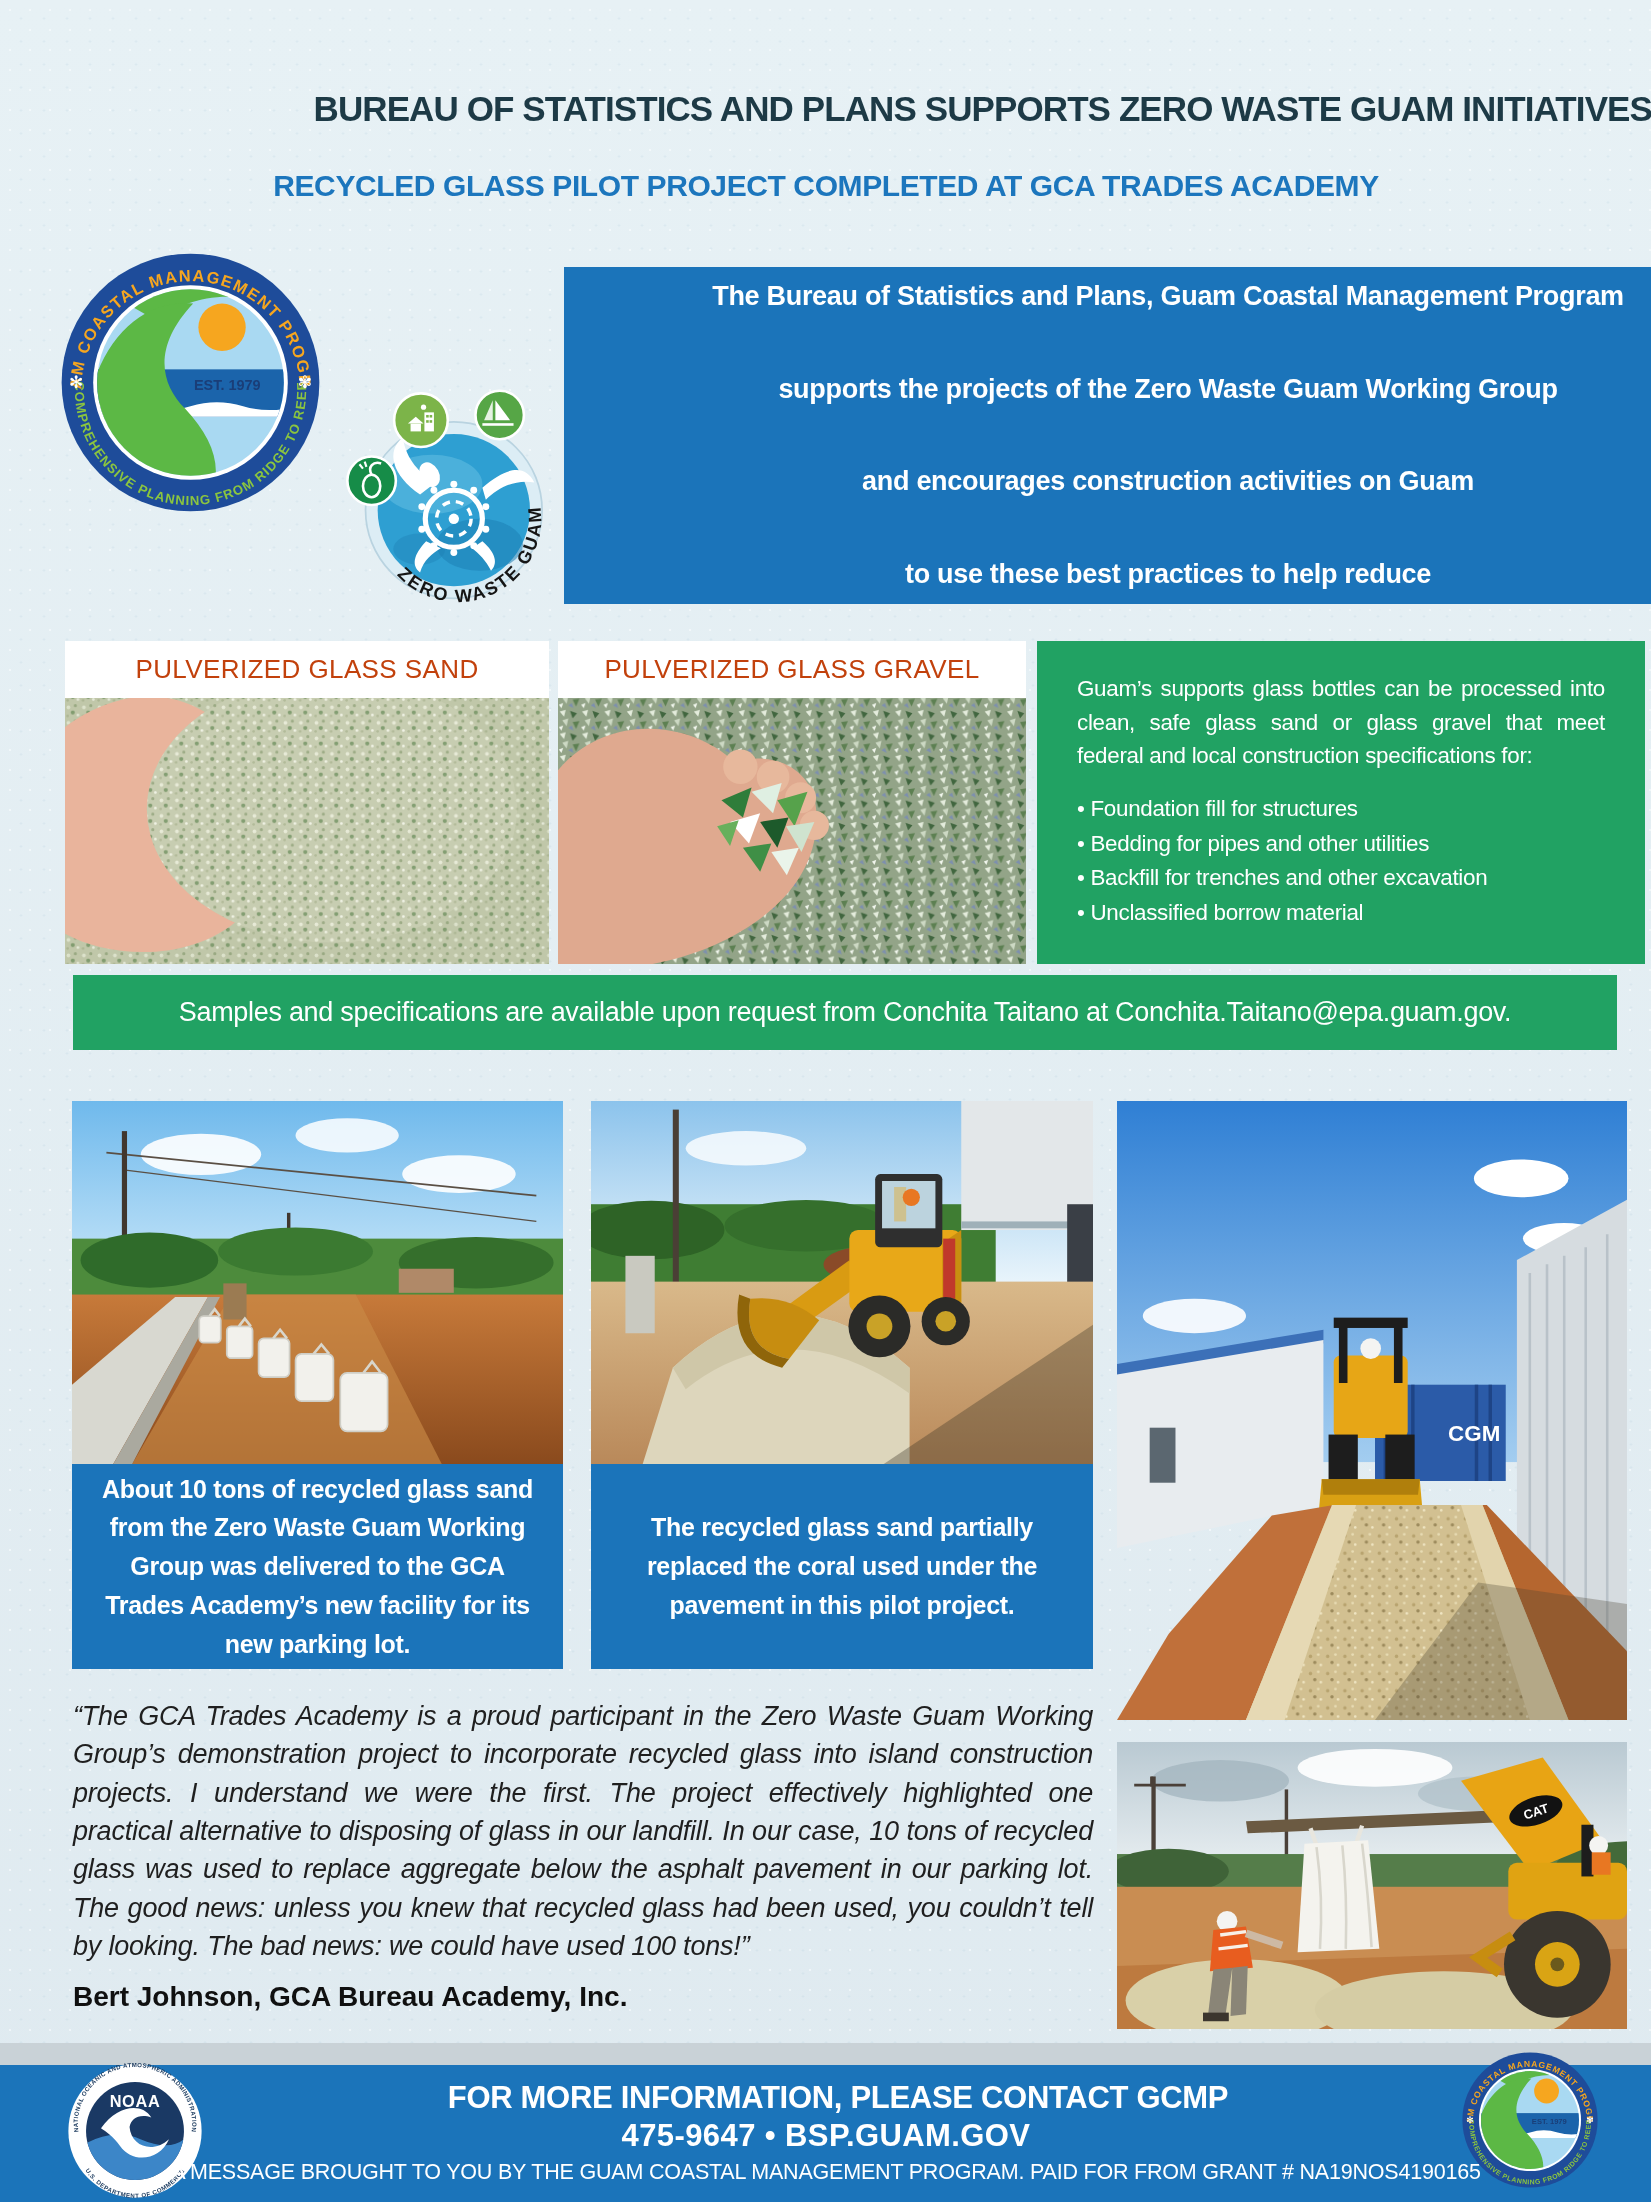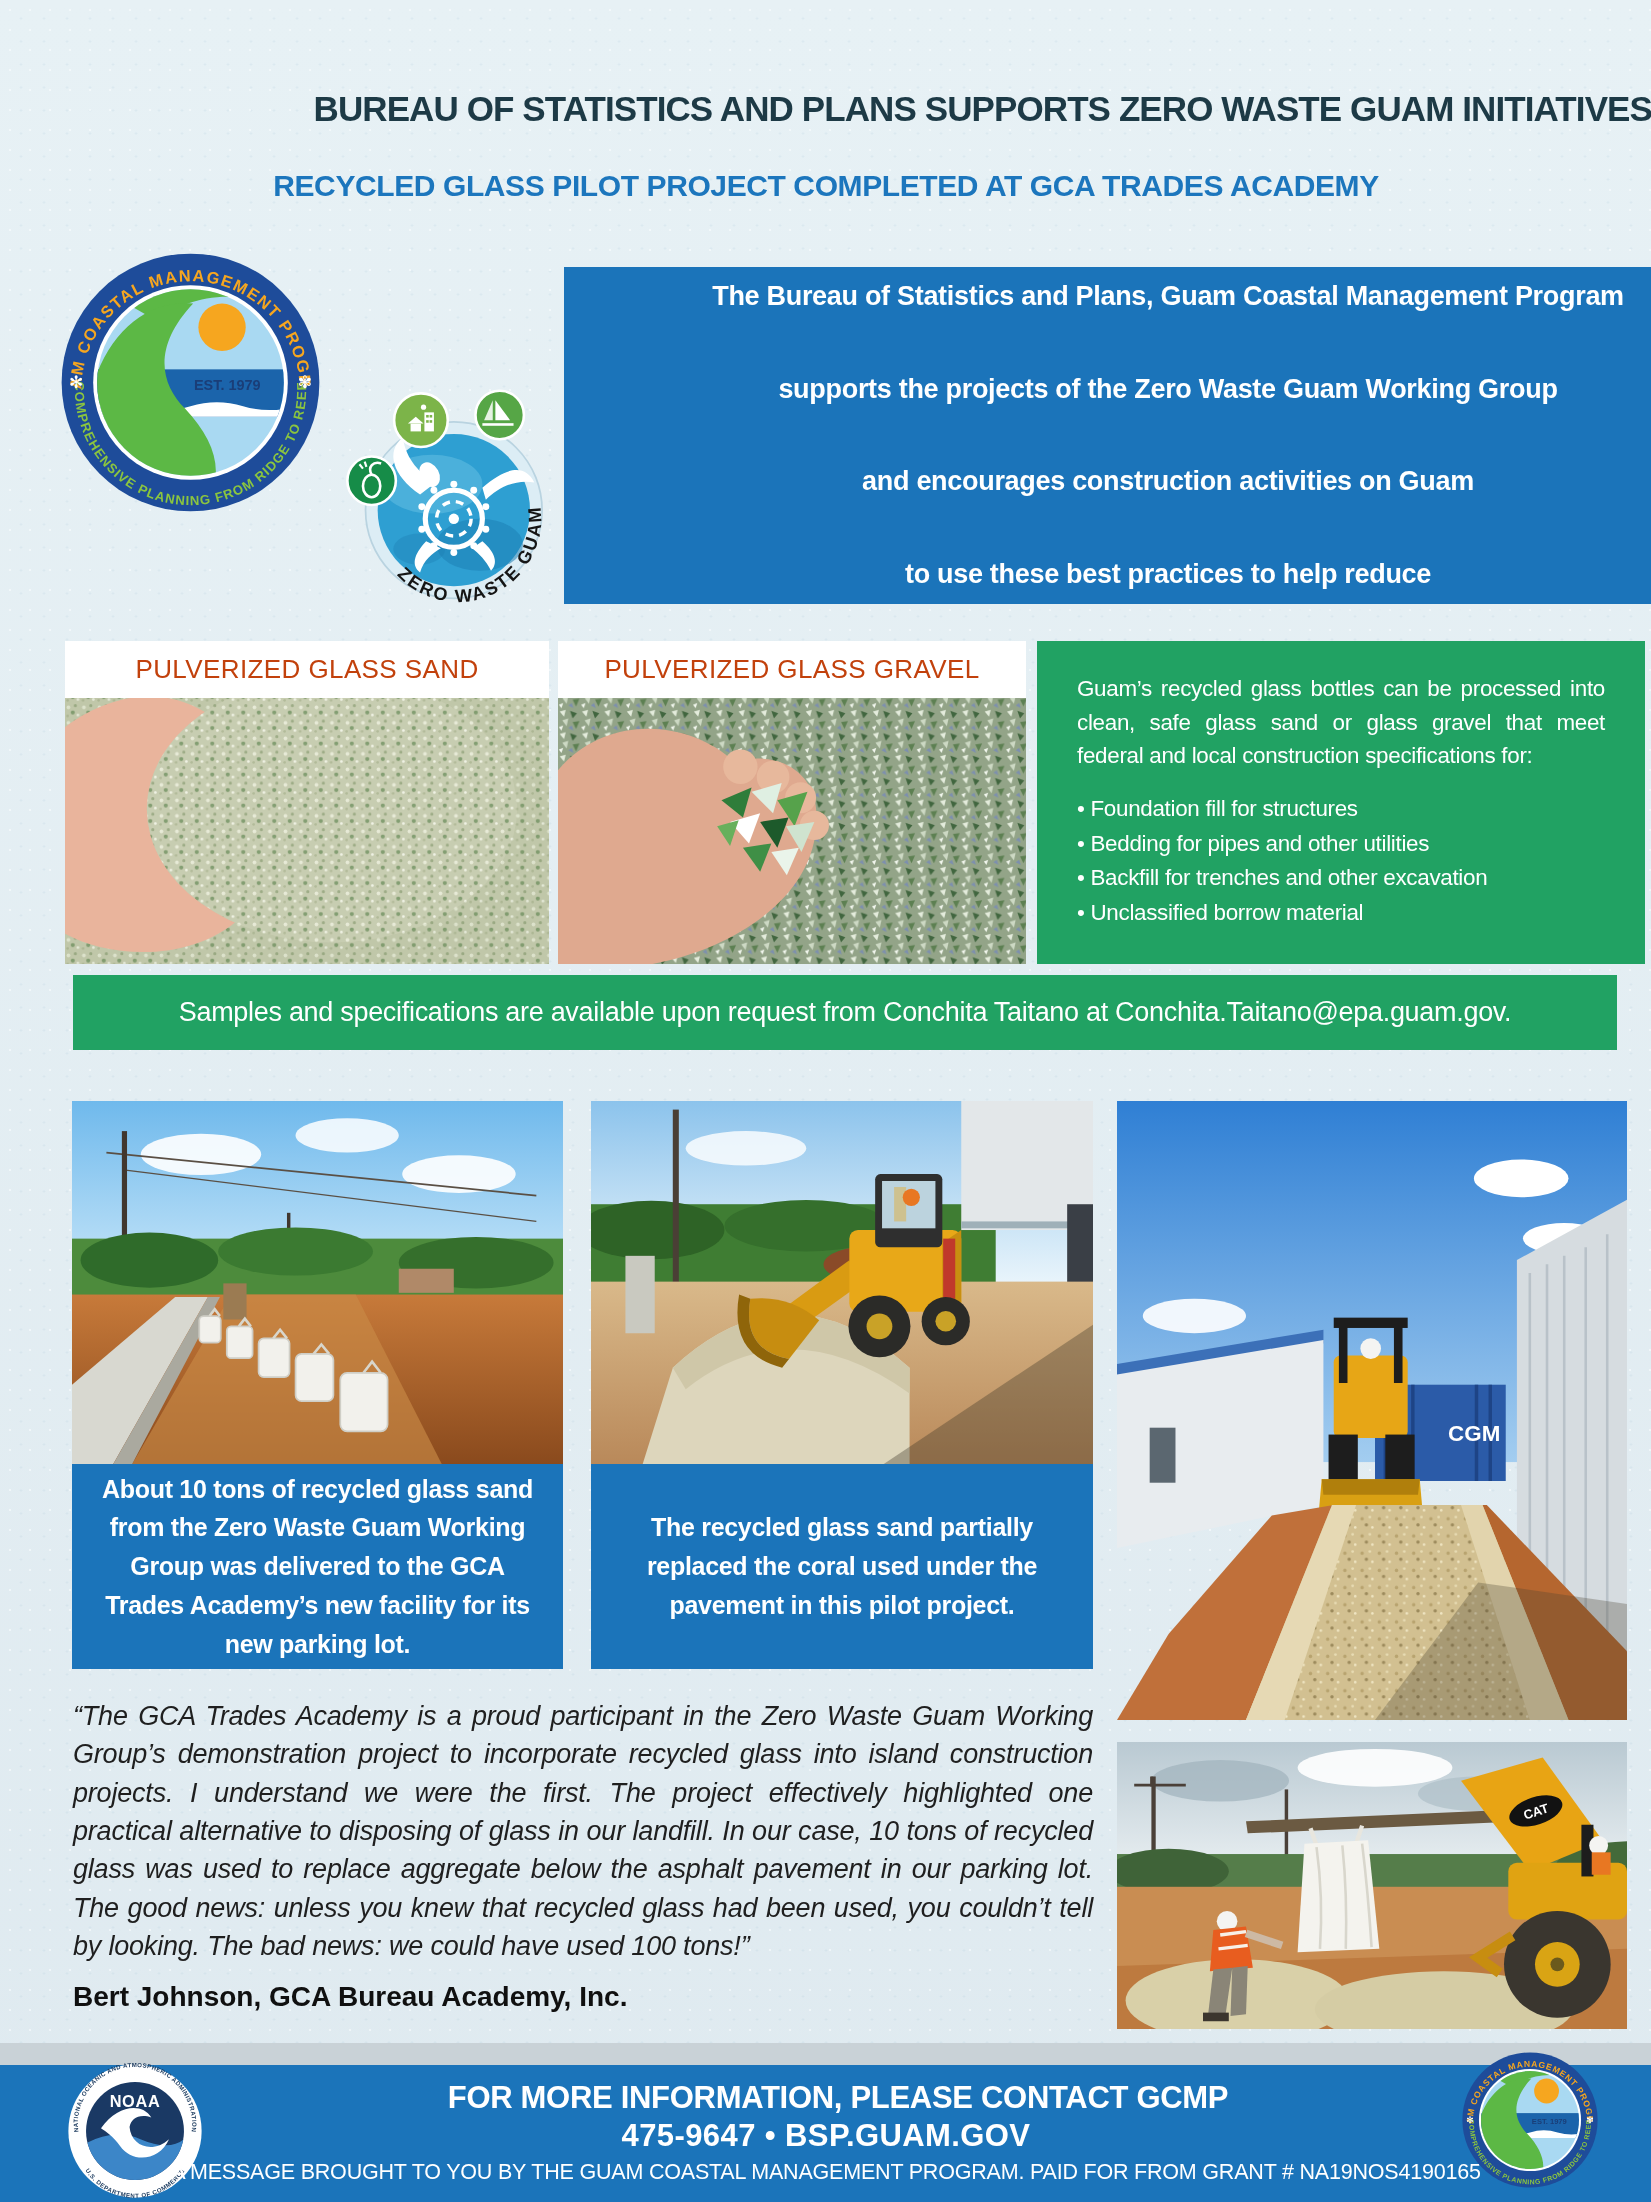--- a/index.html
+++ b/index.html
@@ -205,21 +205,21 @@
           <polygon points="248,245 280,240 266,272" fill="#eaf4ea"></polygon>
         <polygon points="185,215 210,208 200,238" fill="#67b05c"></polygon>
       </g>
     </svg>
     <div class="label-bar">
       <span>PULVERIZED GLASS GRAVEL</span>
     </div>
   </div>
 
   <div class="abs green-box">
-    <p>Guam’s recycled glass bottles can be processed into clean, safe glass sand or glass gravel that meet federal and local construction specifications for:</p>
+    <p>Guam’s supports glass bottles can be processed into clean, safe glass sand or glass gravel that meet federal and local construction specifications for:</p>
     <ul>
       <li>Foundation fill for structures</li>
       <li>Bedding for pipes and other utilities</li>
       <li>Backfill for trenches and other excavation</li>
       <li>Unclassified borrow material</li>
     </ul>
   </div>
 
   <div class="abs banner">
     <span>Samples and specifications are available upon request from Conchita Taitano at Conchita.Taitano@epa.guam.gov.</span>

